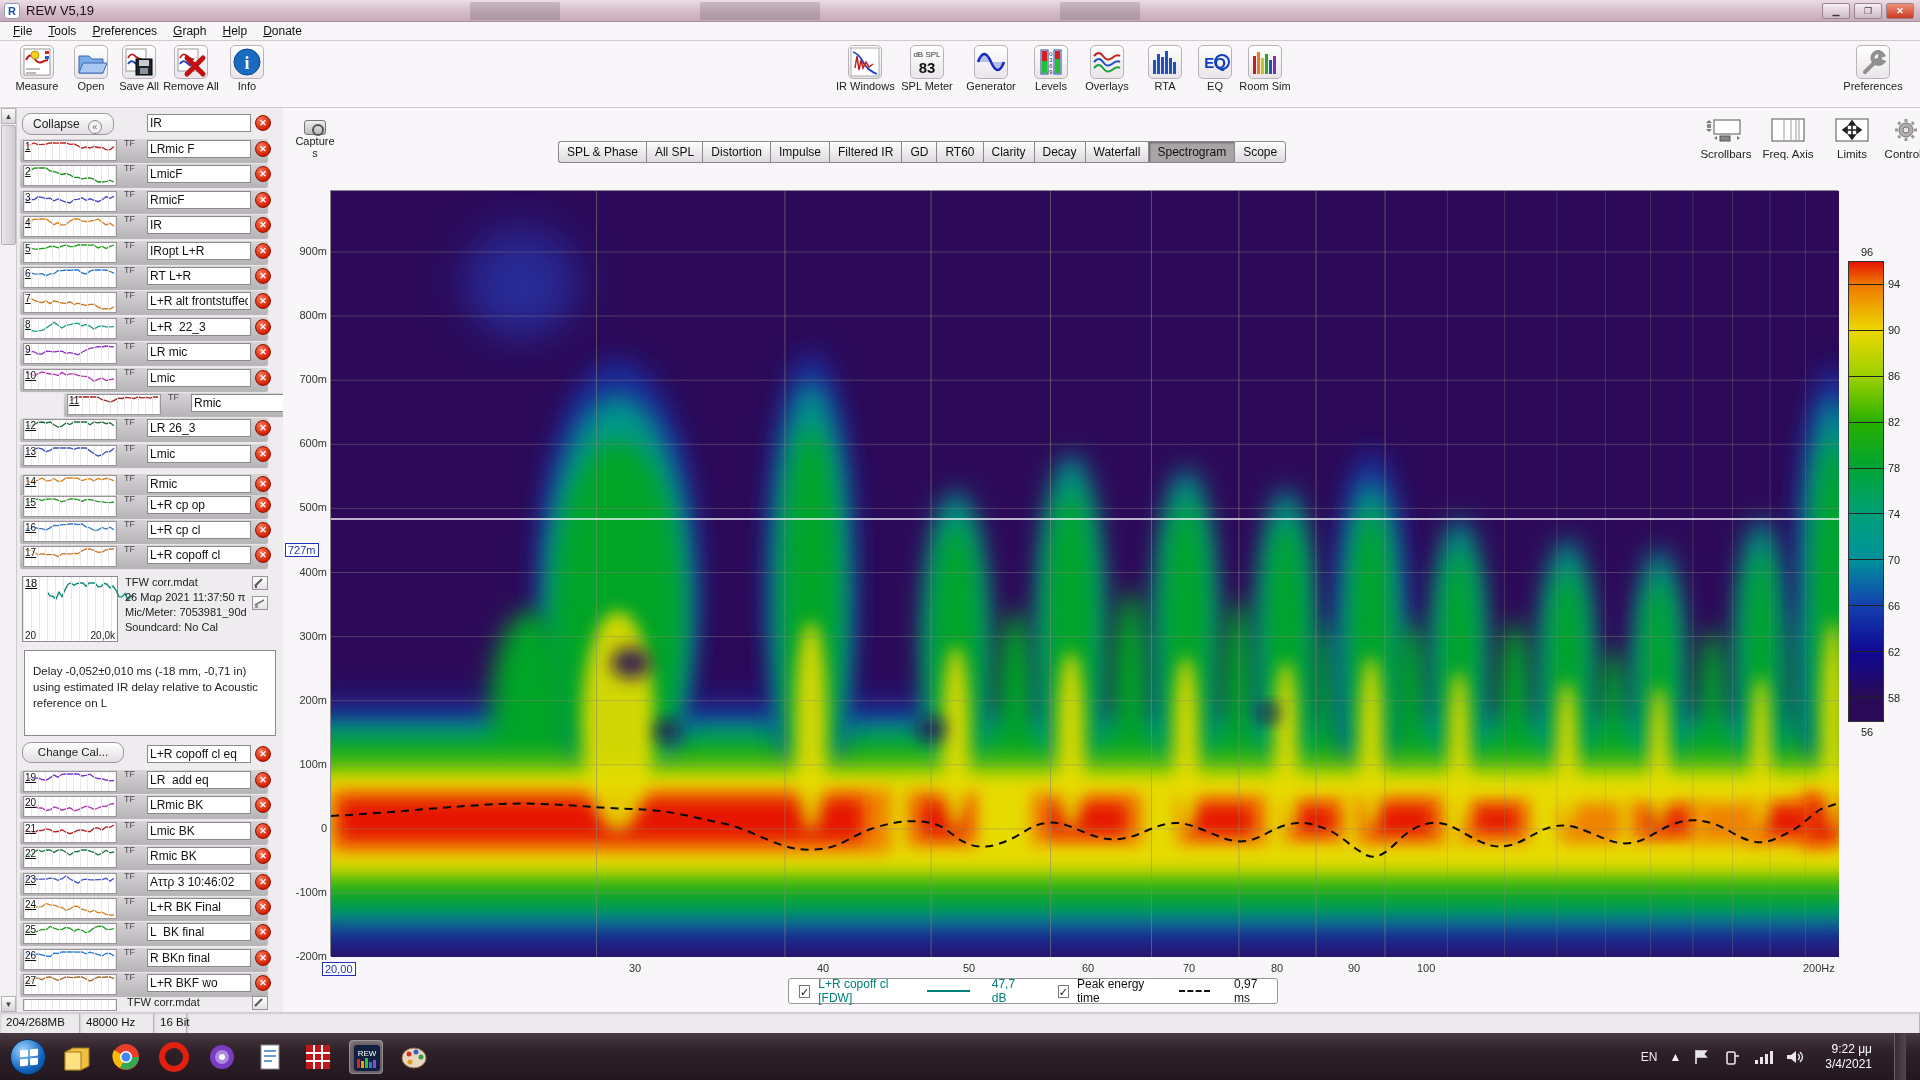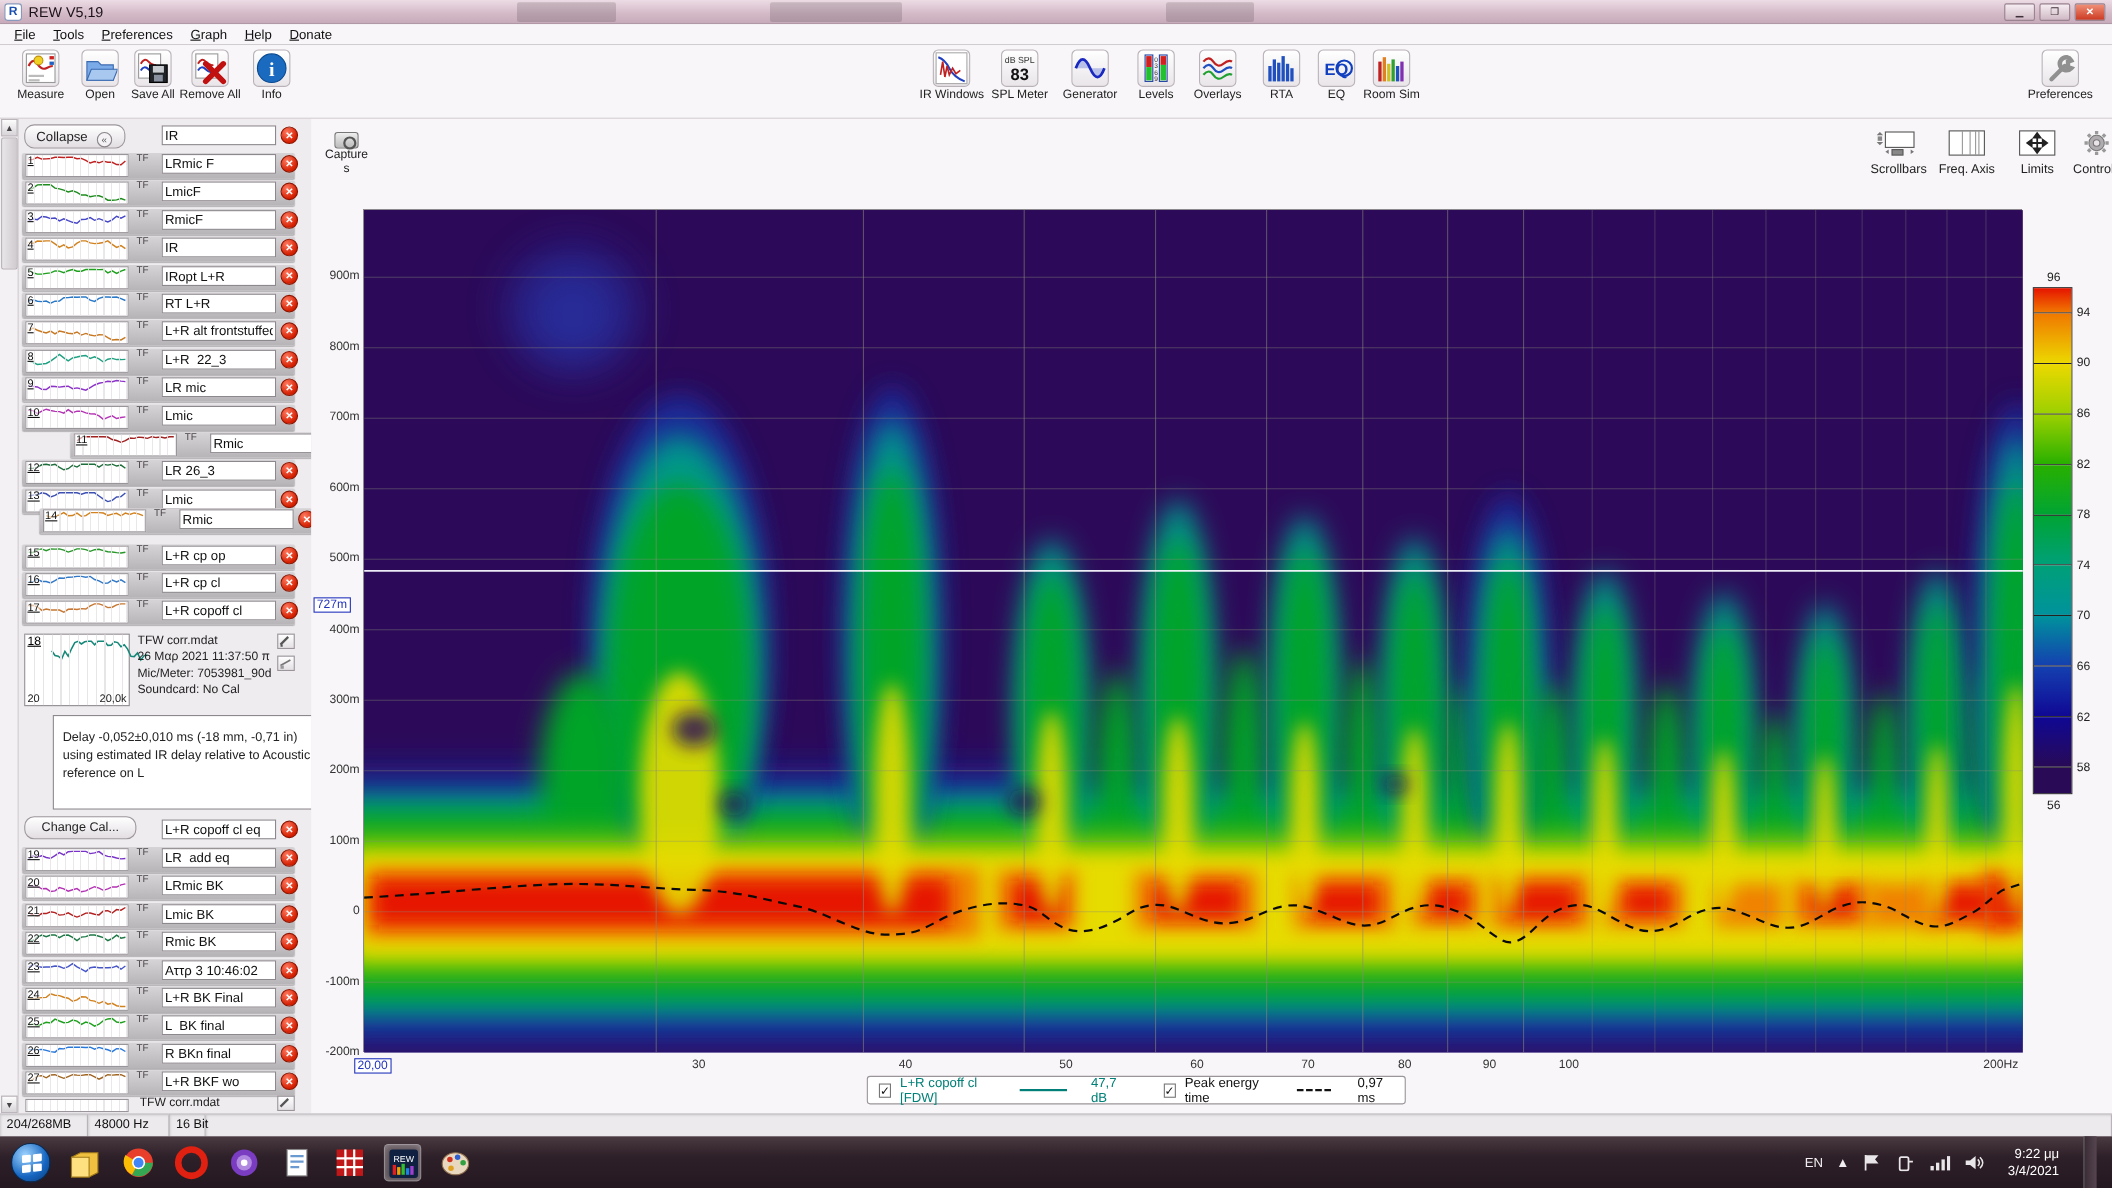--- a/index.html
+++ b/index.html
@@ -59,21 +59,21 @@
 
   
   #sel-block { position:absolute; left:20px; top:462px; width:260px; height:300px; background:#efecef; }
   #sel-thumb { position:absolute; left:2px; top:6px; width:96px; height:66px; background:#fff; border:1px solid #8d888d;padding-left:21px; }
   #sel-thumb .grid { position:absolute; inset:0; background:repeating-linear-gradient(90deg,#e7e5e7 0 1px, transparent 1px 8px); }
   #sel-thumb .num { position:absolute; left:2px; top:0; font-size:11px; text-decoration:underline; }
   #sel-thumb .xl { position:absolute; bottom:0; left:2px; font-size:10px; color:#222; }
   #sel-thumb .xr { position:absolute; bottom:0; right:2px; font-size:10px; color:#222; }
   .sel-line { position:absolute; left:105px; font-size:11px; color:#222; white-space:nowrap; width:130px; overflow:hidden; }
   .mini-btn { position:absolute; left:232px; width:16px; height:14px; border:1px solid #9a959a; background:linear-gradient(#fff,#e4e0e4); }
-  #info-box { position:absolute; left:4px; top:80px; width:252px; height:86px; background:#fff; border:1px solid #8d888d; padding:12px 6px 0 8px;margin-left:24px; }
+  #info-box { position:absolute; left:4px; top:80px; width:252px; height:86px; background:#fff; border:1px solid #8d888d; padding:12px 6px 0 8px; }
   #info-box div { font-size:11.5px; color:#222; line-height:16px; }
   #changecal-btn { position:absolute; left:2px; top:172px; width:102px; height:21px; background:linear-gradient(#ffffff,#e2dee2);
     border:1px solid #9d989d; border-radius:9px; font-size:11.5px; color:#222; text-align:center; line-height:19px; }
 
   
   #graphpanel { left:283px; top:108px; width:1637px; height:904px; background:#f8f6f8; }
   #capture { position:absolute; left:10px; top:12px; width:44px; text-align:center; }
   #capture .cam { width:22px; height:15px; margin:0 auto; border:1px solid #777; border-radius:3px; background:linear-gradient(#eee,#bbb); position:relative; }
   #capture .cam:before { content:""; position:absolute; left:7px; top:3px; width:8px; height:8px; border:2px solid #555; border-radius:50%; }
   #capture .lb { font-size:11px; color:#222; line-height:12px; }
@@ -485,21 +485,21 @@
           <div class="grid"></div>
           <svg width="92" height="19">
             <polyline points="2,4.9 6,4.1 10,3.6 14,2.0 18,2.9 22,5.7 26,4.3 30,2.0 34,2.0 38,2.0 42,2.0 46,2.0 50,3.3 54,2.0 58,2.0 62,2.0 66,4.9 70,7.8 74,10.0 78,8.9 82,5.8 86,5.5 90,2.2" fill="none" stroke="#3c50b4" stroke-width="1.3"></polyline>
           </svg>
           <div class="num">13</div>
         </div>
         <div class="tf">TF</div>
         <input value="Lmic" style="">
         <div class="delbtn">✕</div>
       </div>
-      <div class="mrow" style="top: 352px; margin-left: 16px;">
+      <div class="mrow" style="top: 364px;">
         <div class="band"></div>
         <div class="thumb">
           <div class="grid"></div>
           <svg width="92" height="19">
             <polyline points="2,4.7 6,6.2 10,5.3 14,4.1 18,2.0 22,4.8 26,4.7 30,2.5 34,5.3 38,4.8 42,2.0 46,2.0 50,2.0 54,2.4 58,4.6 62,3.4 66,2.7 70,4.9 74,2.5 78,3.7 82,2.3 86,3.2 90,4.8" fill="none" stroke="#d2821e" stroke-width="1.3"></polyline>
           </svg>
           <div class="num">14</div>
         </div>
         <div class="tf">TF</div>
         <input value="Rmic" style="">
@@ -714,20 +714,34 @@
     </div>
   </div>
 </div>
 
 <div id="graphpanel" class="abs">
   <div id="capture">
     <div class="cam"></div>
     <div class="lb">Capture</div>
     <div class="lb">s</div>
   </div>
+  <div id="tabbar">
+      <div class="tab">SPL &amp; Phase</div>
+      <div class="tab">All SPL</div>
+      <div class="tab">Distortion</div>
+      <div class="tab">Impulse</div>
+      <div class="tab">Filtered IR</div>
+      <div class="tab">GD</div>
+      <div class="tab">RT60</div>
+      <div class="tab">Clarity</div>
+      <div class="tab">Decay</div>
+      <div class="tab">Waterfall</div>
+      <div class="tab sel">Spectrogram</div>
+      <div class="tab">Scope</div>
+    </div>
   <div id="graph-buttons">
       <div class="gbtn" style="left: 1410px;">
         <div class="ic">
           <svg width="40" height="30">
             <rect x="8" y="4" width="26" height="14" fill="#fff" stroke="#555"></rect>
             <rect x="14" y="20" width="10" height="5" fill="#888" stroke="#555"></rect>
             <path d="M3 4 l3 3 h-6 z" fill="#777"></path>
             <path d="M3 16 l3 -3 h-6 z" fill="#777"></path>
             <rect x="1" y="8" width="4" height="4" fill="#888"></rect>
             <path d="M8 22 l3 -2 v4 z" fill="#777"></path>

